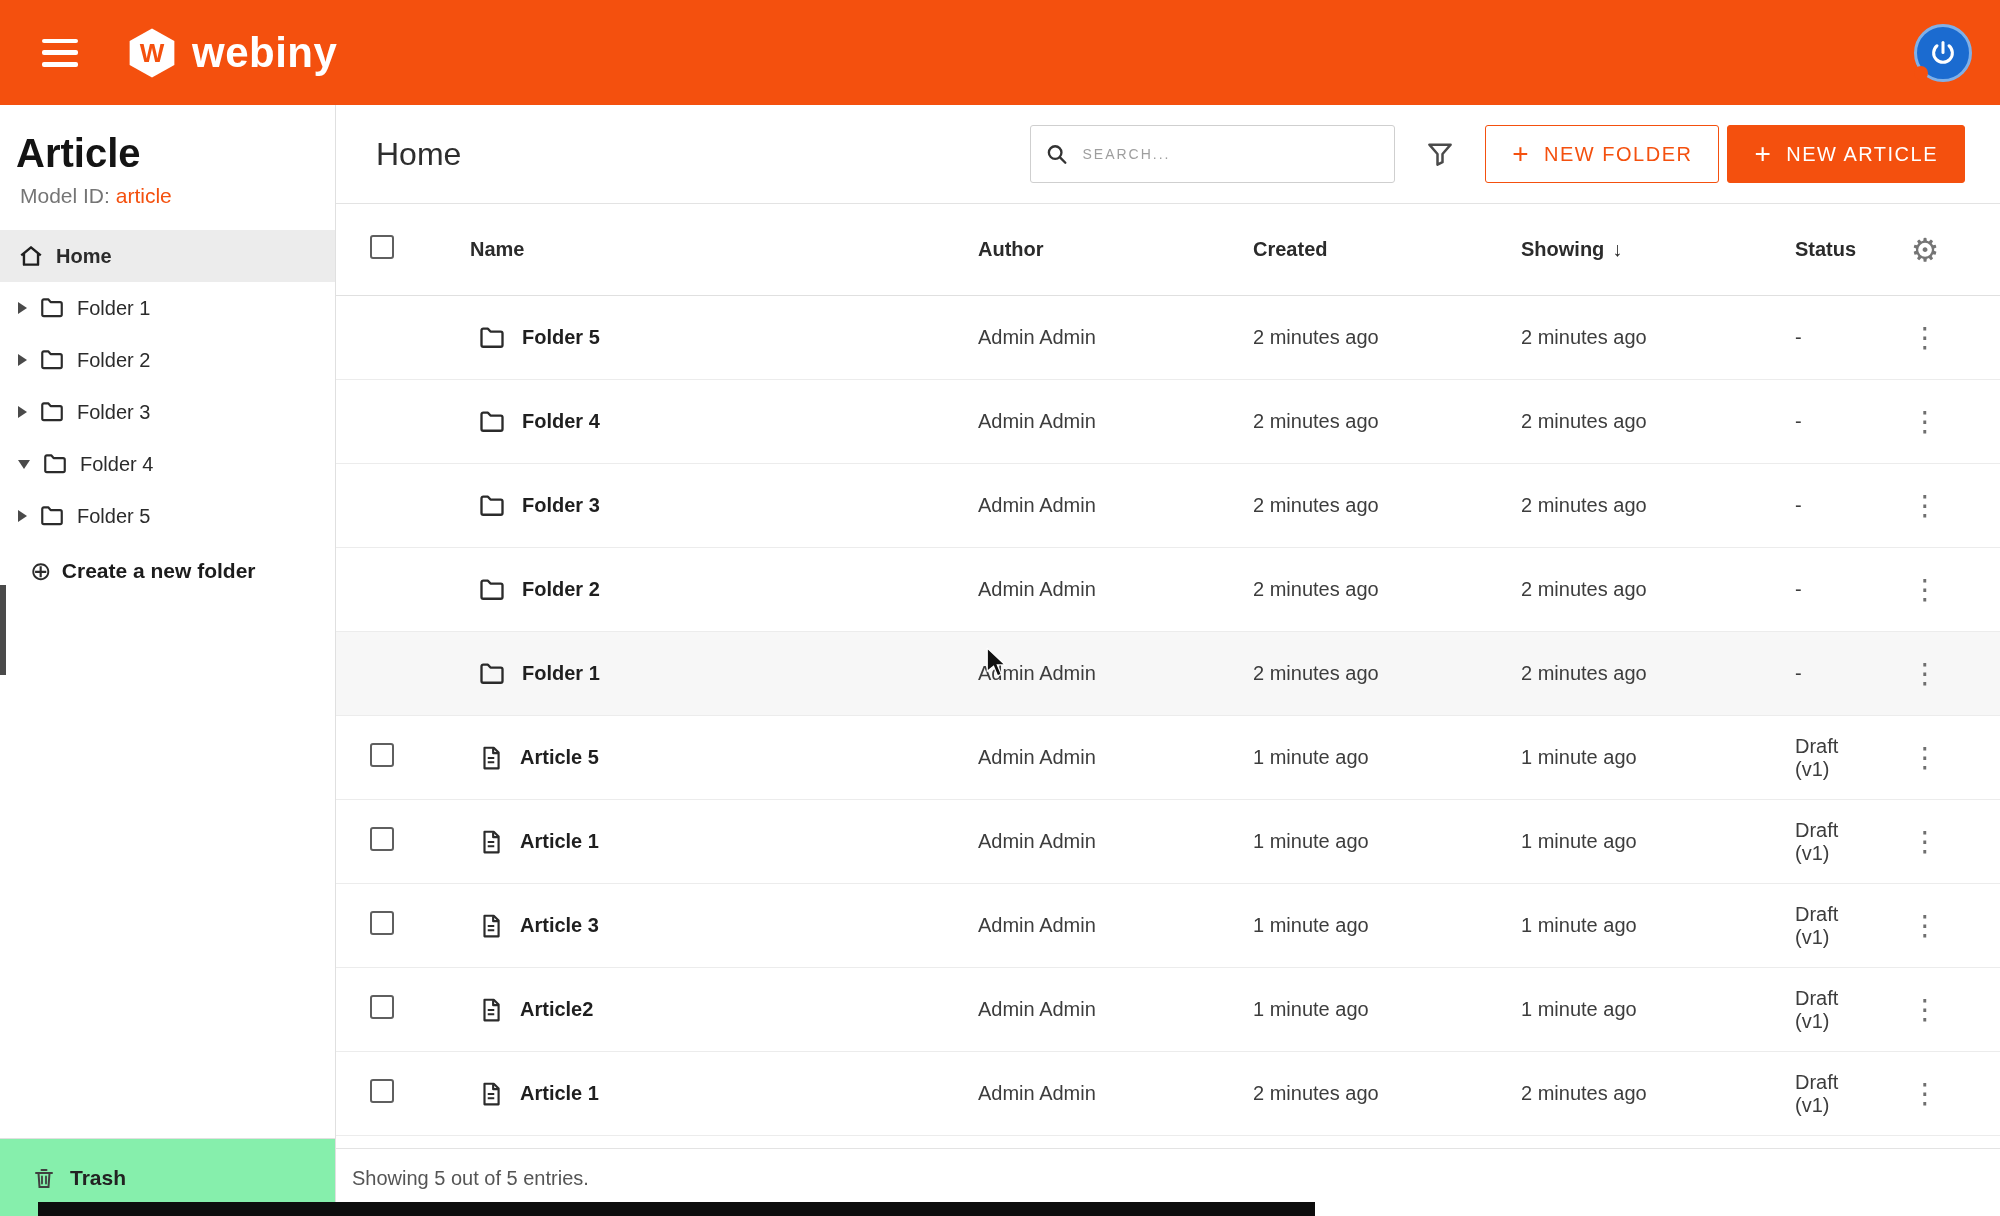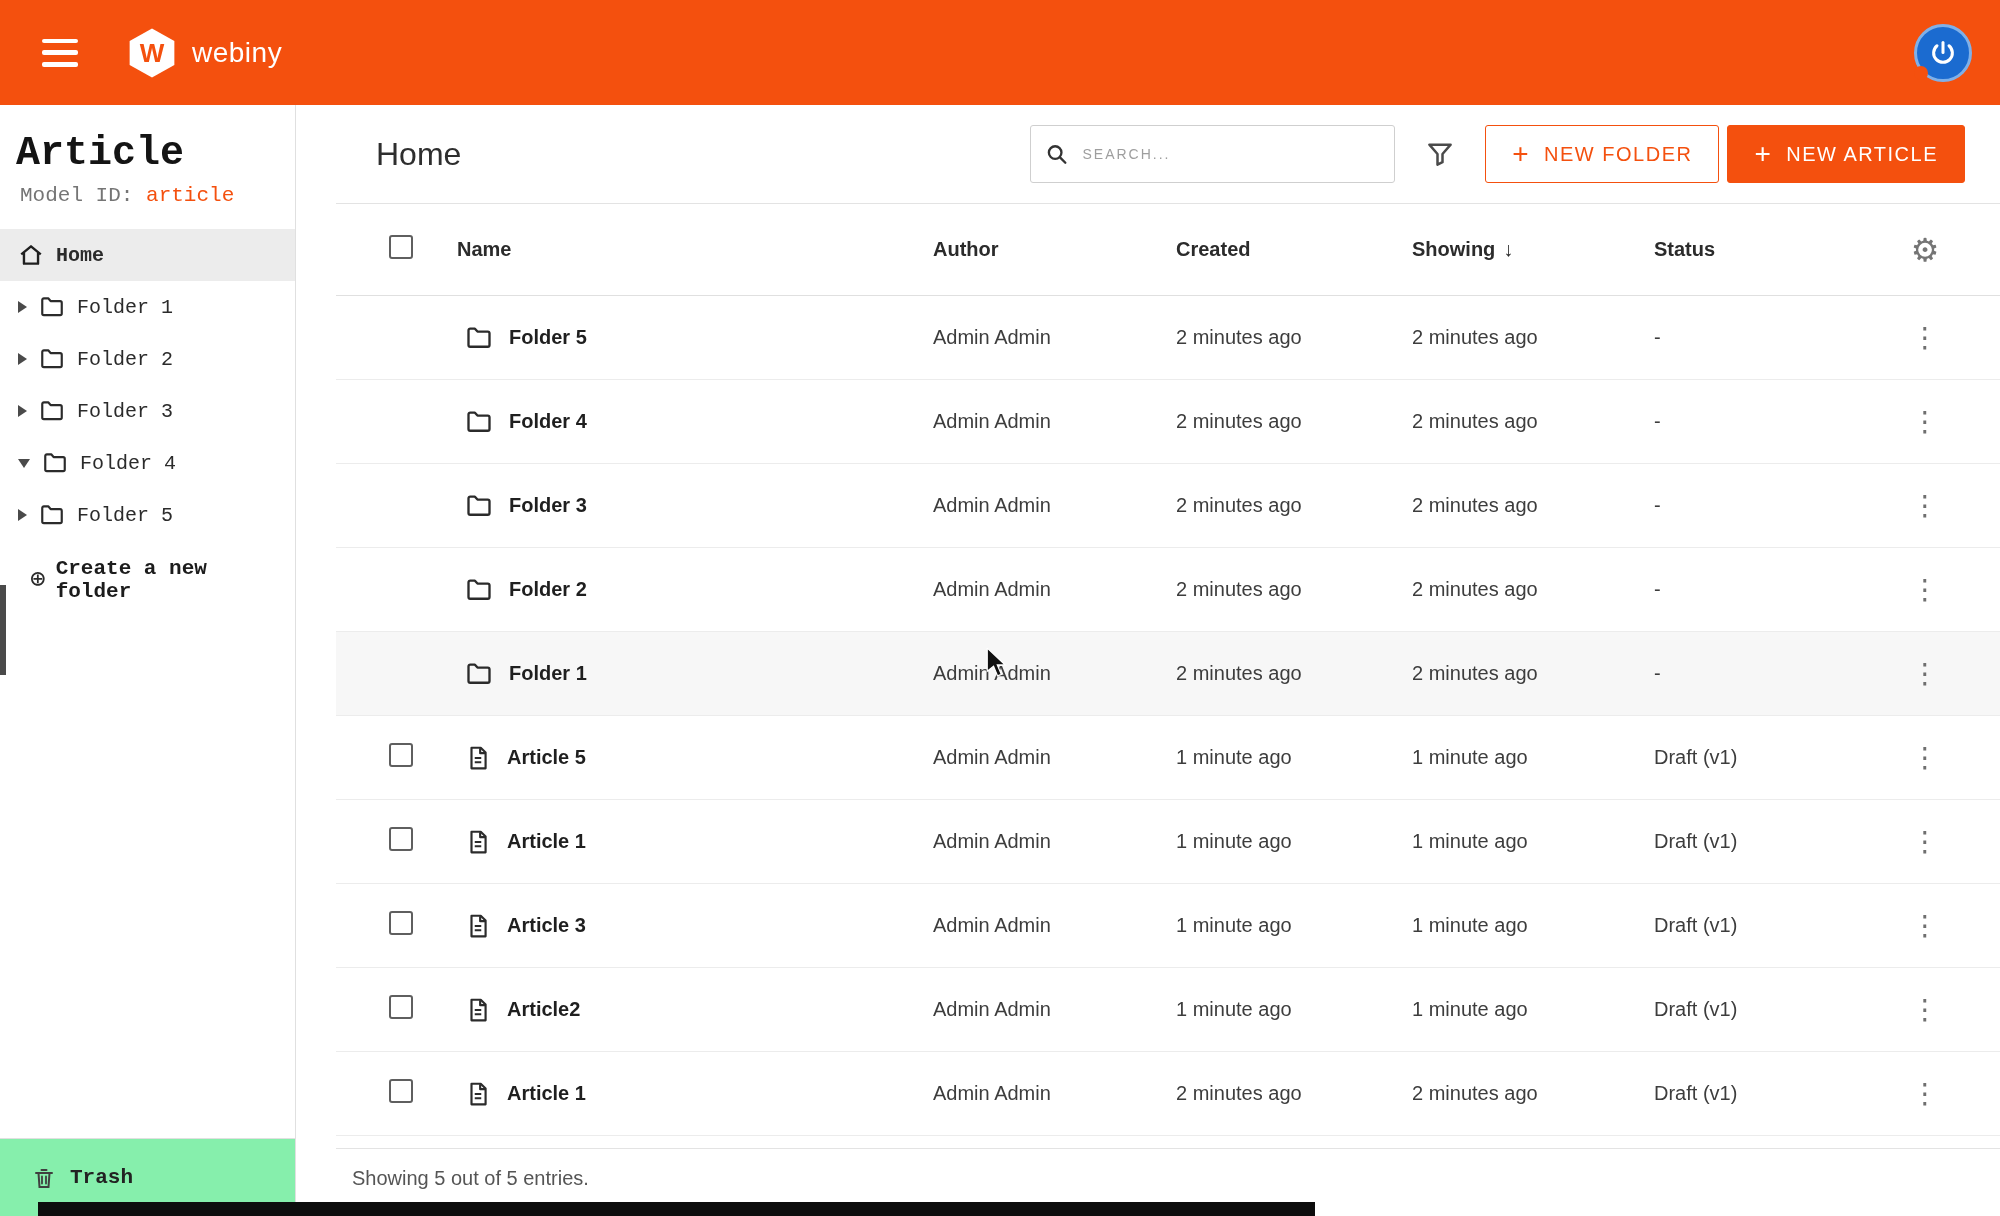--- a/index.html
+++ b/index.html
@@ -6,30 +6,30 @@
   html,body { margin:0; padding:0; background:#fff; }
   body { font-family:"Liberation Sans","DejaVu Sans",sans-serif; color:#2e2e2e; }
   .app { position:relative; width:2000px; height:1216px; overflow:hidden; background:#fff; }
 
   
   .topbar { position:absolute; top:0; left:0; width:100%; height:105px; background:#F4500E;
             display:flex; align-items:center; padding:0 28px 0 42px; }
   .hamburger { width:36px; height:28px; display:flex; flex-direction:column; justify-content:space-between; cursor:pointer; }
   .hamburger span { display:block; height:4.5px; background:#fff; border-radius:2px; }
   .logo { display:flex; align-items:center; gap:14px; margin-left:48px; }
-  .brand { color:#fff; font-size:28px; font-weight:400; letter-spacing:.5px; }
+  .brand { color:#fff; font-size:42px; font-weight:700; letter-spacing:.5px; }
   .account { margin-left:auto; width:58px; height:58px; border-radius:50%; background:#1B6BD0;
              border:3px solid #7FB0E8; display:flex; align-items:center; justify-content:center;
              position:relative; cursor:pointer; }
   .account .dot { position:absolute; left:-3px; bottom:-1px; width:14px; height:14px; border-radius:50%;
                   background:#F4500E; }
 
   
-  .sidebar { position:absolute; top:105px; left:0; width:296px; bottom:0; background:#fff;
-             border-right:1px solid #E0E0E0;font-family:Liberation Mono, monospace; }
+  .sidebar { position:absolute; top:105px; left:0; width:336px; bottom:0; background:#fff;
+             border-right:1px solid #E0E0E0; }
   .sidebar-title { margin:26px 0 0 16px; font-size:40px; font-weight:700; color:#141414; }
   .model-id { margin:8px 0 22px 20px; font-size:21px; color:#757575; }
   .model-id .value { color:#F4500E; }
   .tree-item { height:52px; display:flex; align-items:center; gap:12px; padding-left:18px;
                font-size:20px; color:#2b2b2b; cursor:pointer; }
   .tree-item.selected { background:#ECECEC; font-weight:700; }
   .chev { width:0; height:0; border-left:9px solid #4a4a4a; border-top:6px solid transparent;
           border-bottom:6px solid transparent; flex:0 0 auto; cursor:pointer; }
   .chev.down { border-left:6px solid transparent; border-right:6px solid transparent;
                border-top:9px solid #4a4a4a; border-bottom:none; }
@@ -52,22 +52,22 @@
   .search input::placeholder { color:#9e9e9e; }
   .funnel { margin:0 30px; display:flex; align-items:center; cursor:pointer; }
   .btn { height:58px; border-radius:3px; font-size:20px; letter-spacing:1.5px; font-weight:500;
          display:flex; align-items:center; gap:14px; padding:0 26px; font-family:inherit; cursor:pointer; }
   .btn .plus { font-size:28px; font-weight:400; line-height:1; }
   .btn-outline { background:#fff; border:1px solid #F4500E; color:#F4500E; margin-right:8px; }
   .btn-filled { background:#F4500E; border:1px solid #F4500E; color:#fff; }
 
   
   .trow { display:grid; grid-template-columns:68px 476px 243px 236px 242px 1fr 60px;
-          align-items:center; height:84px; padding:0 45px 0 53px; border-bottom:1px solid #ECECEC;
-          font-size:20px; color:#3d3d3d; }
+          align-items:center; height:84px; padding:0 45px 0 34px; border-bottom:1px solid #ECECEC;
+          font-size:20px; color:#3d3d3d;gap:32px; }
   .trow.header { height:92px; font-weight:700; color:#2b2b2b; border-bottom:1px solid #E0E0E0; }
   .trow.highlight { background:#F7F7F7; }
   .checkbox { width:24px; height:24px; border:2px solid #5f5f5f; border-radius:3px; background:#fff;
               cursor:pointer; display:inline-block; }
   .cell-name { display:flex; align-items:center; gap:16px; font-weight:600; color:#1f1f1f; padding-left:8px; }
   .trow.header .cell-name { font-weight:700; padding-left:0; color:#2b2b2b; }
   .sort-arrow { margin-left:8px; font-size:20px; color:#2b2b2b; }
   .kebab { font-size:28px; color:#6f6f6f; text-align:center; cursor:pointer; line-height:1;
            justify-self:center; }
   .gear { font-size:32px; color:#757575; justify-self:center; cursor:pointer; line-height:1; }

